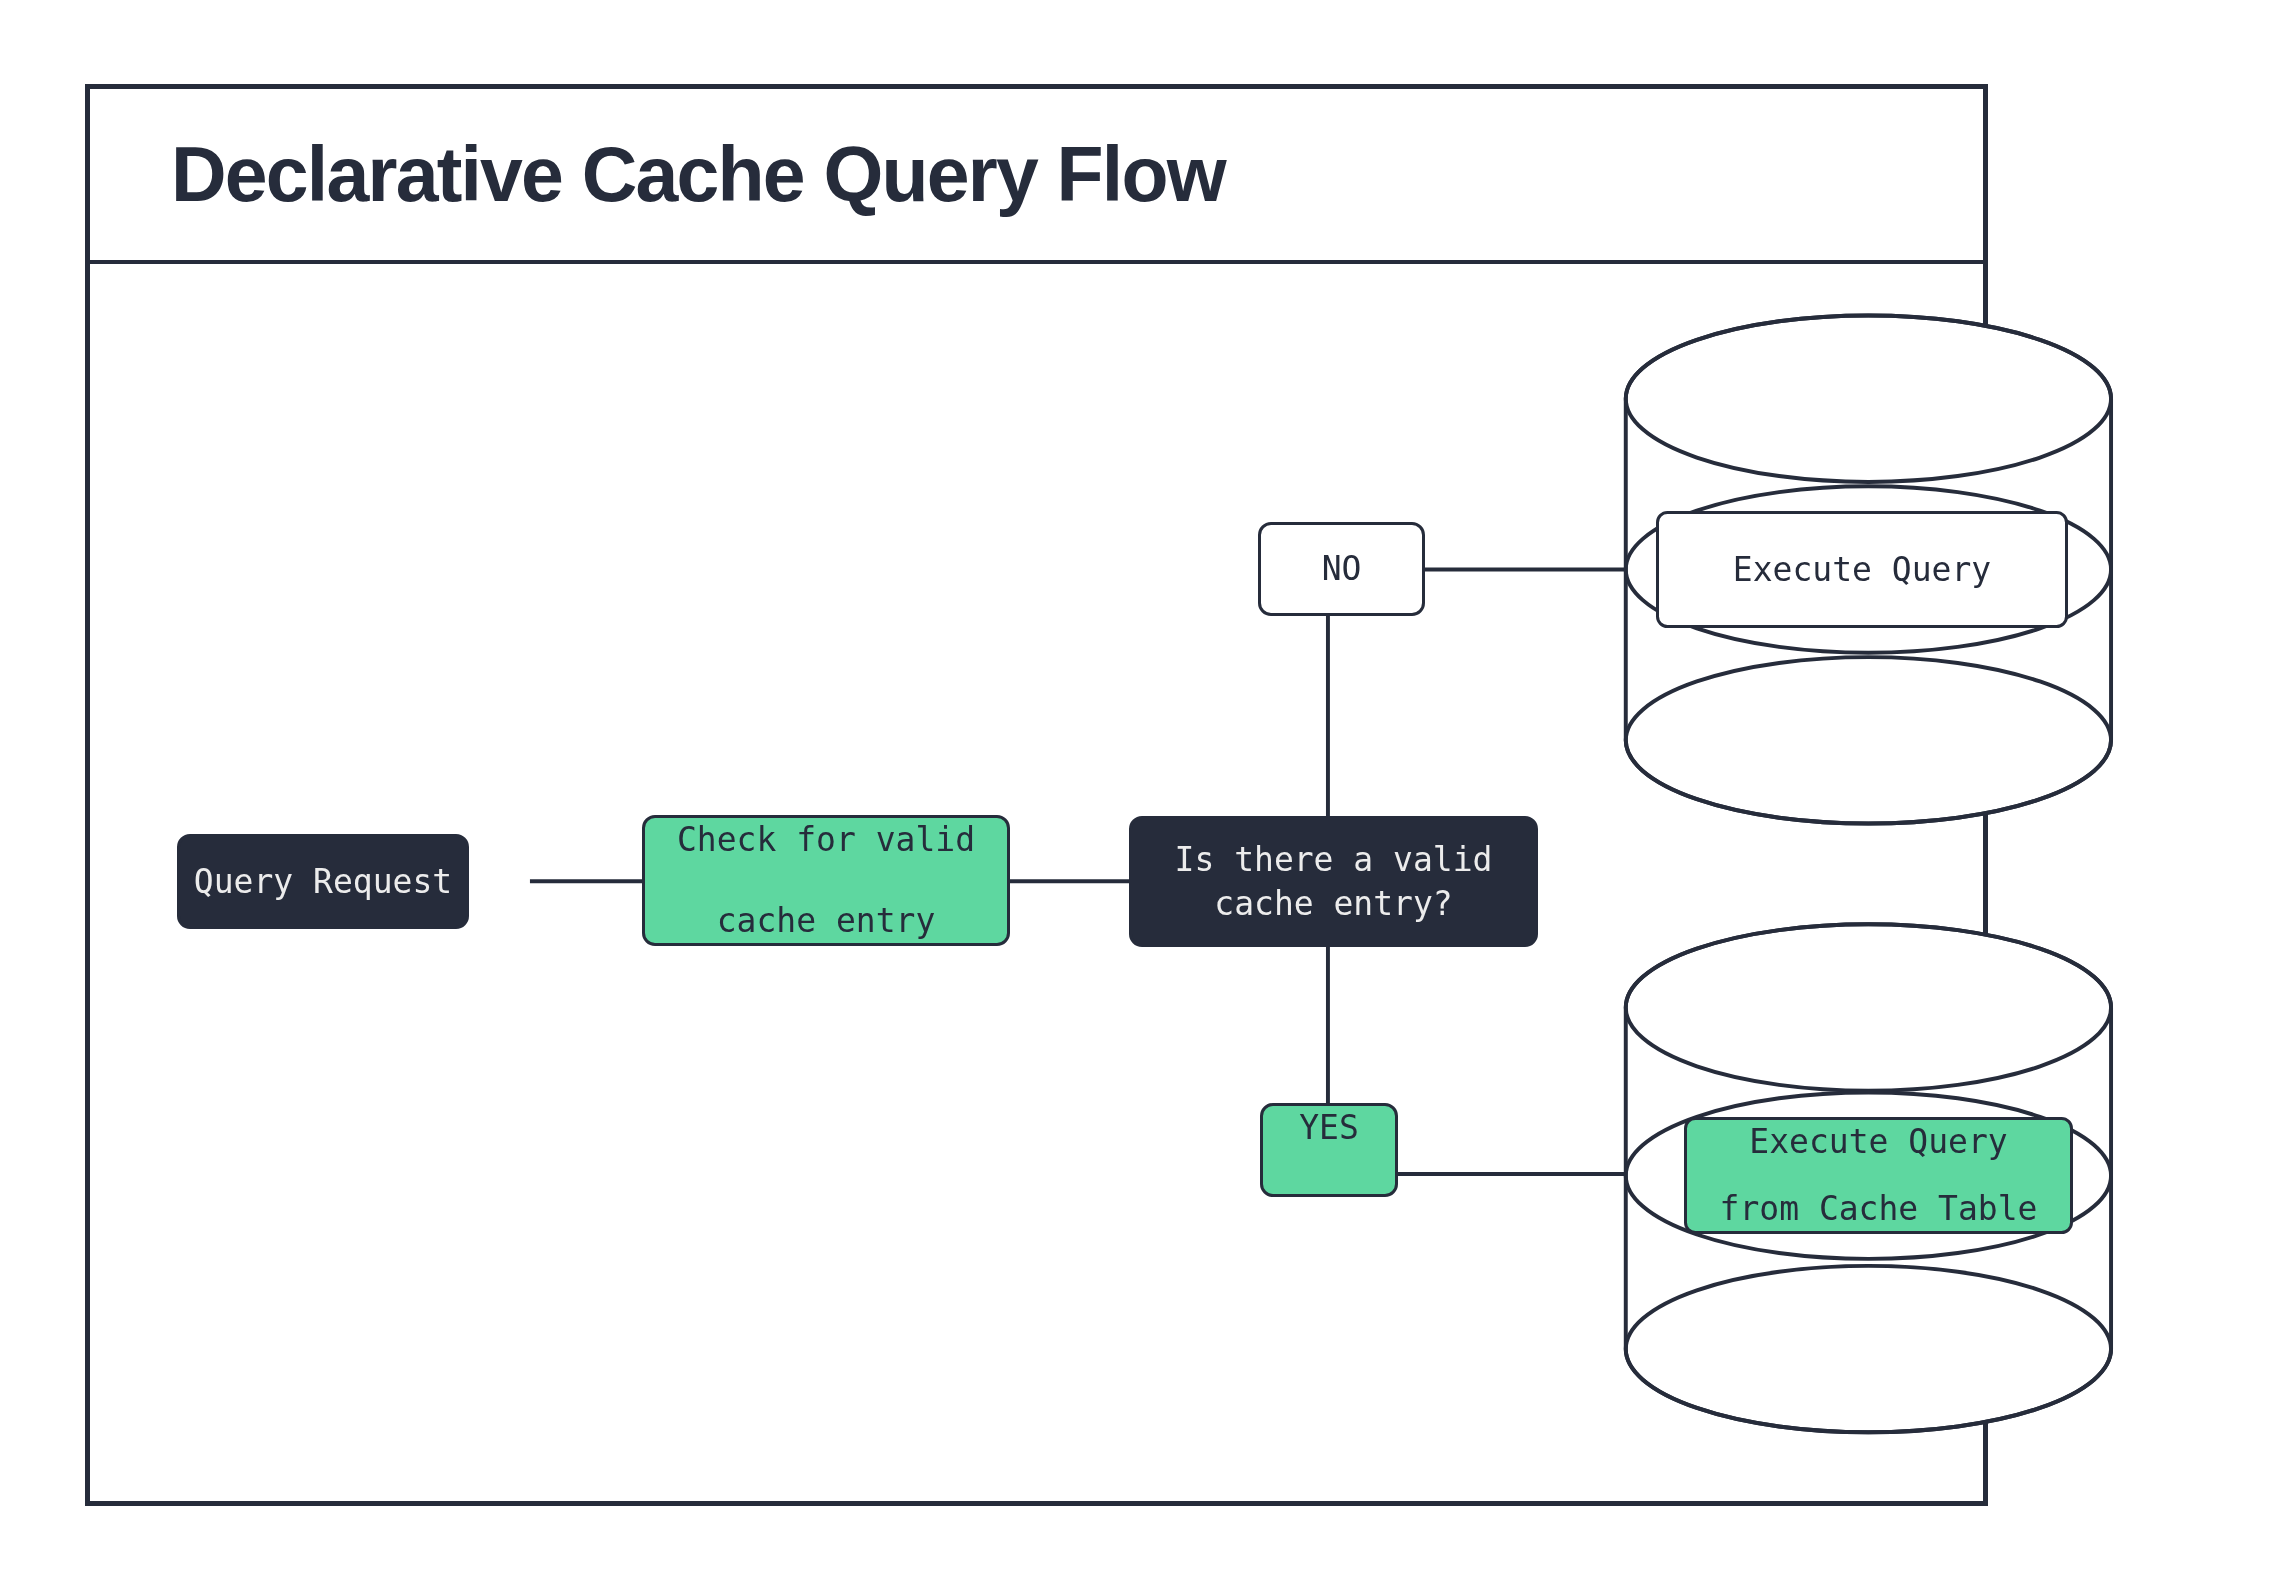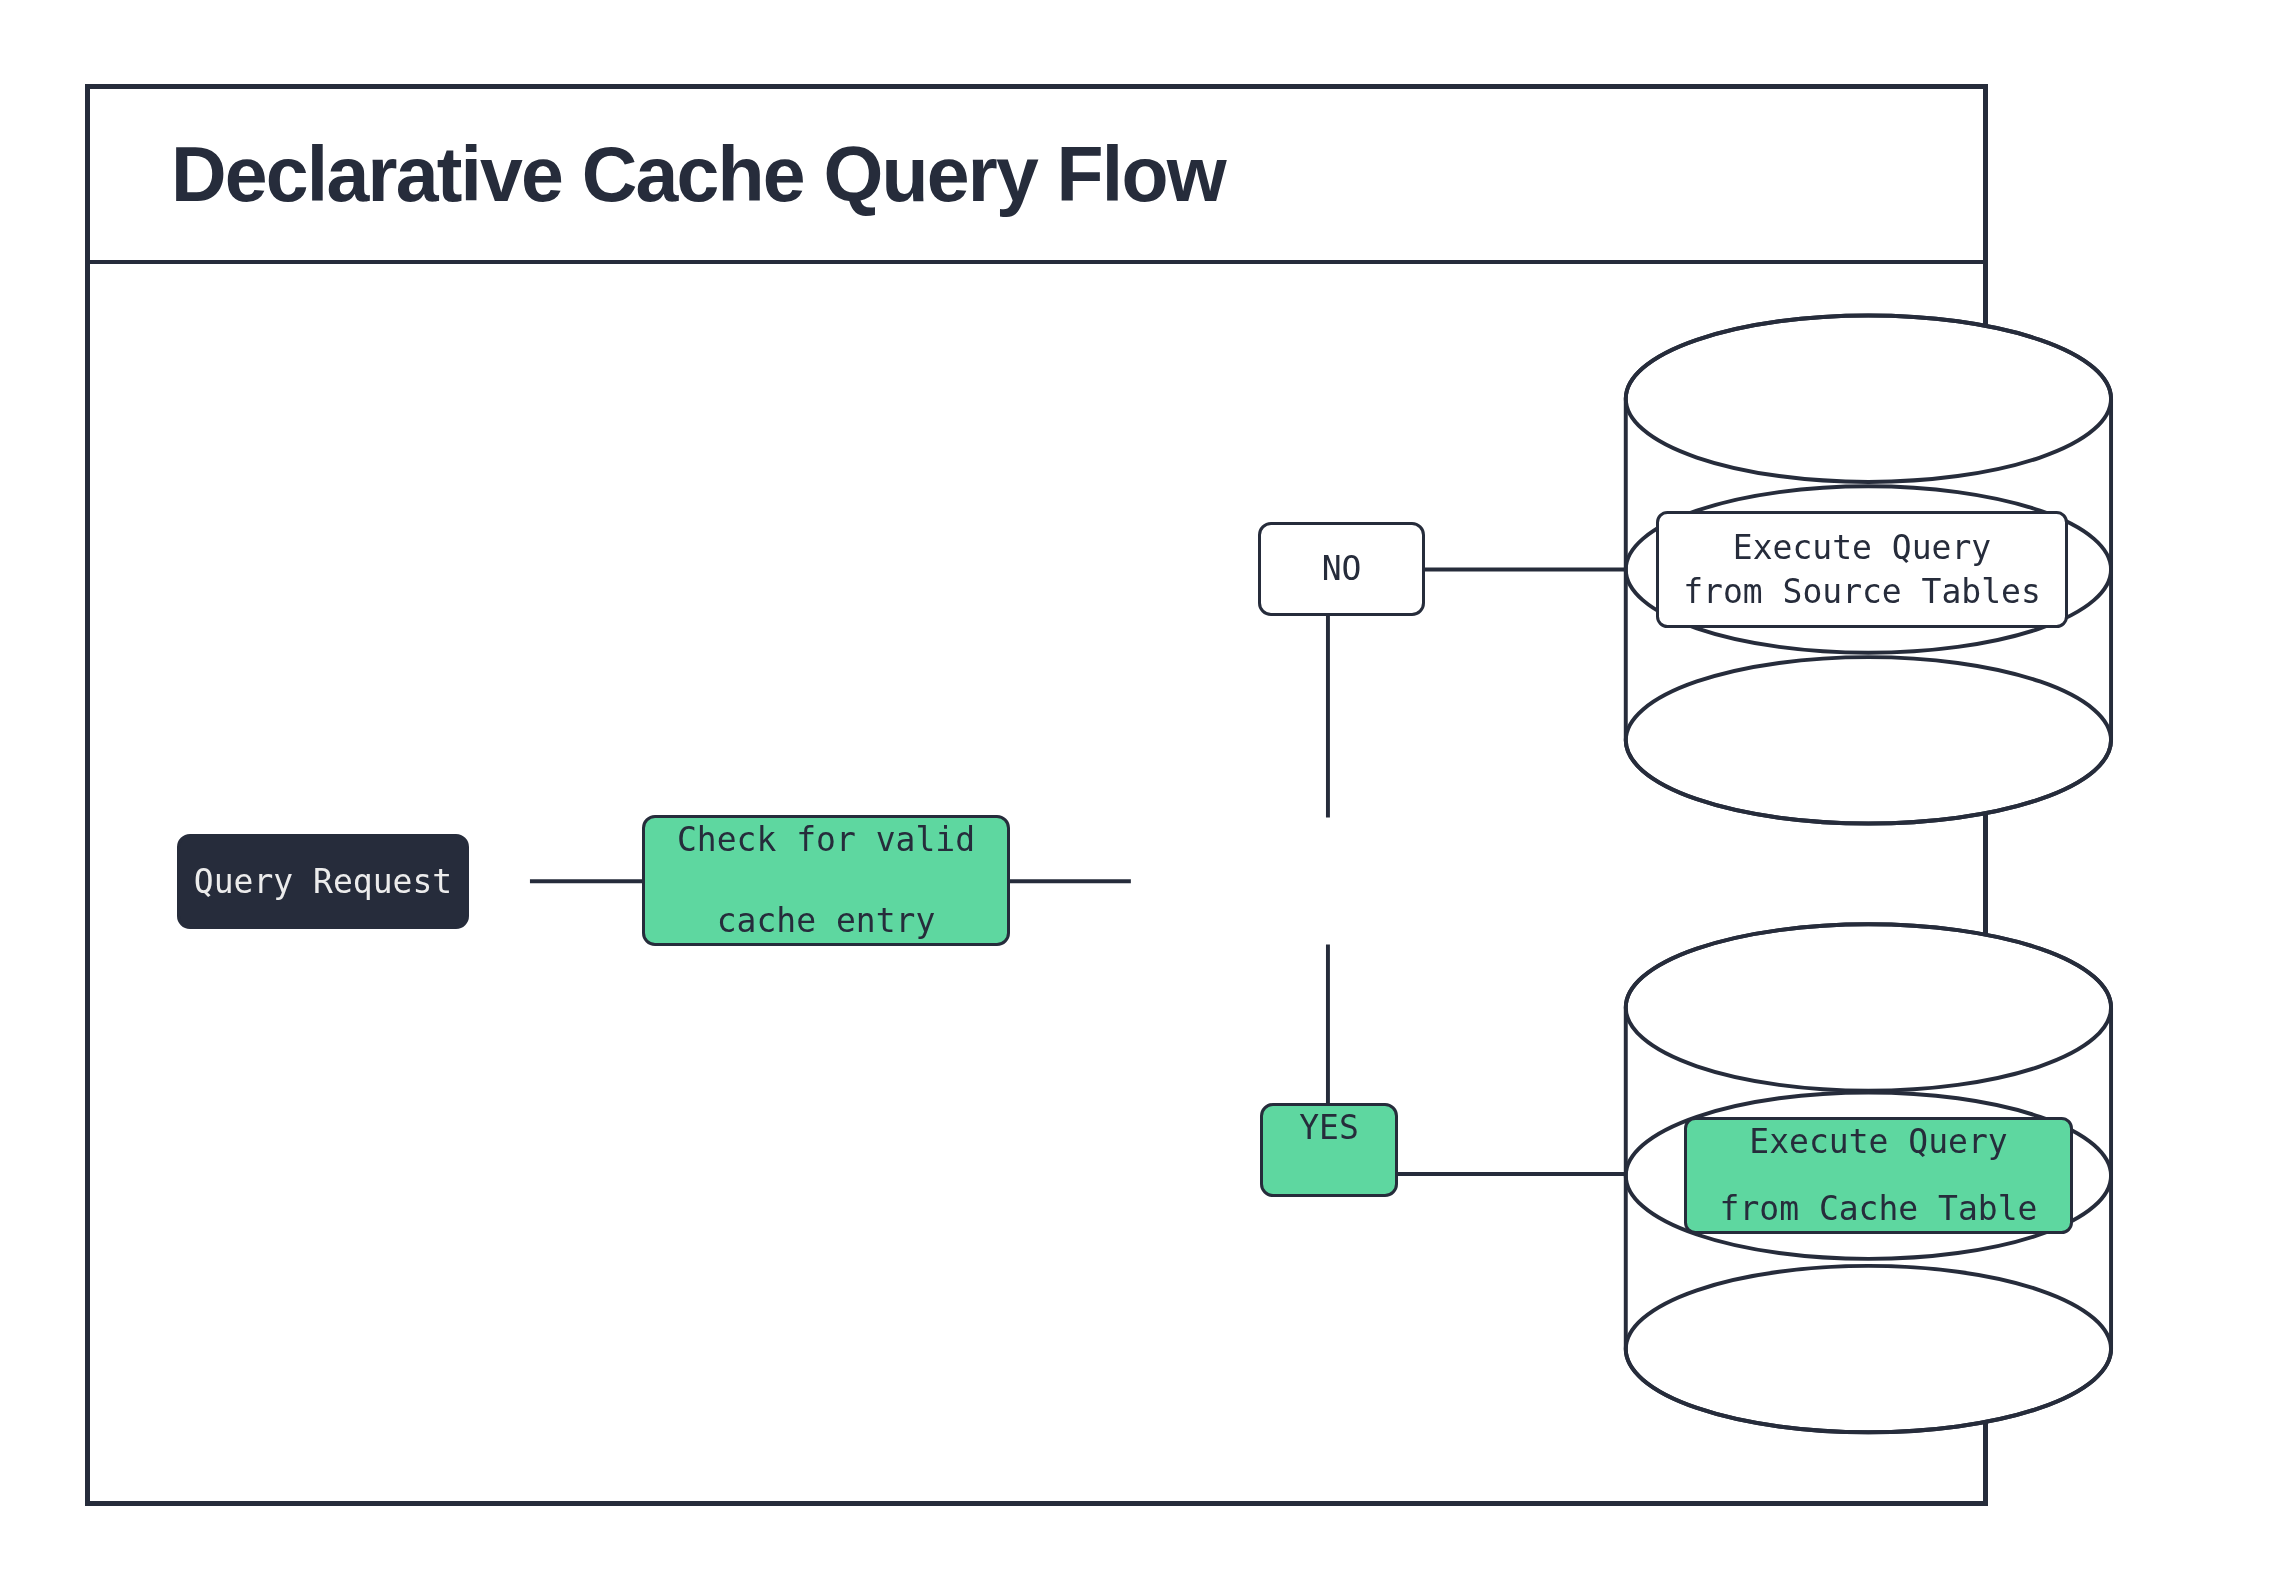--- a/index.html
+++ b/index.html
@@ -120,32 +120,35 @@
 
   <div class="node node--dark node-query">
     <span>Query Request</span>
   </div>
 
   <div class="node node--green node-check">
     <span>Check for valid</span>
     <span>cache entry</span>
   </div>
 
+  <div class="node node--dark node-decision">
+    <span>Is there a valid</span>
+    <span>cache entry?</span>
+  </div>
 
   <div class="node node--white node-no">
     <span>NO</span>
   </div>
 
   <div class="node node--green node-yes">
     <span>YES</span>
   </div>
 
   <div class="node node--white node-exec-source">
     <span>Execute Query</span>
-    <span>from Source Tables</span>
   </div>
 
   <div class="node node--green node-exec-cache">
     <span>Execute Query</span>
     <span>from Cache Table</span>
   </div>
 </div>
 
 
 </body></html>

